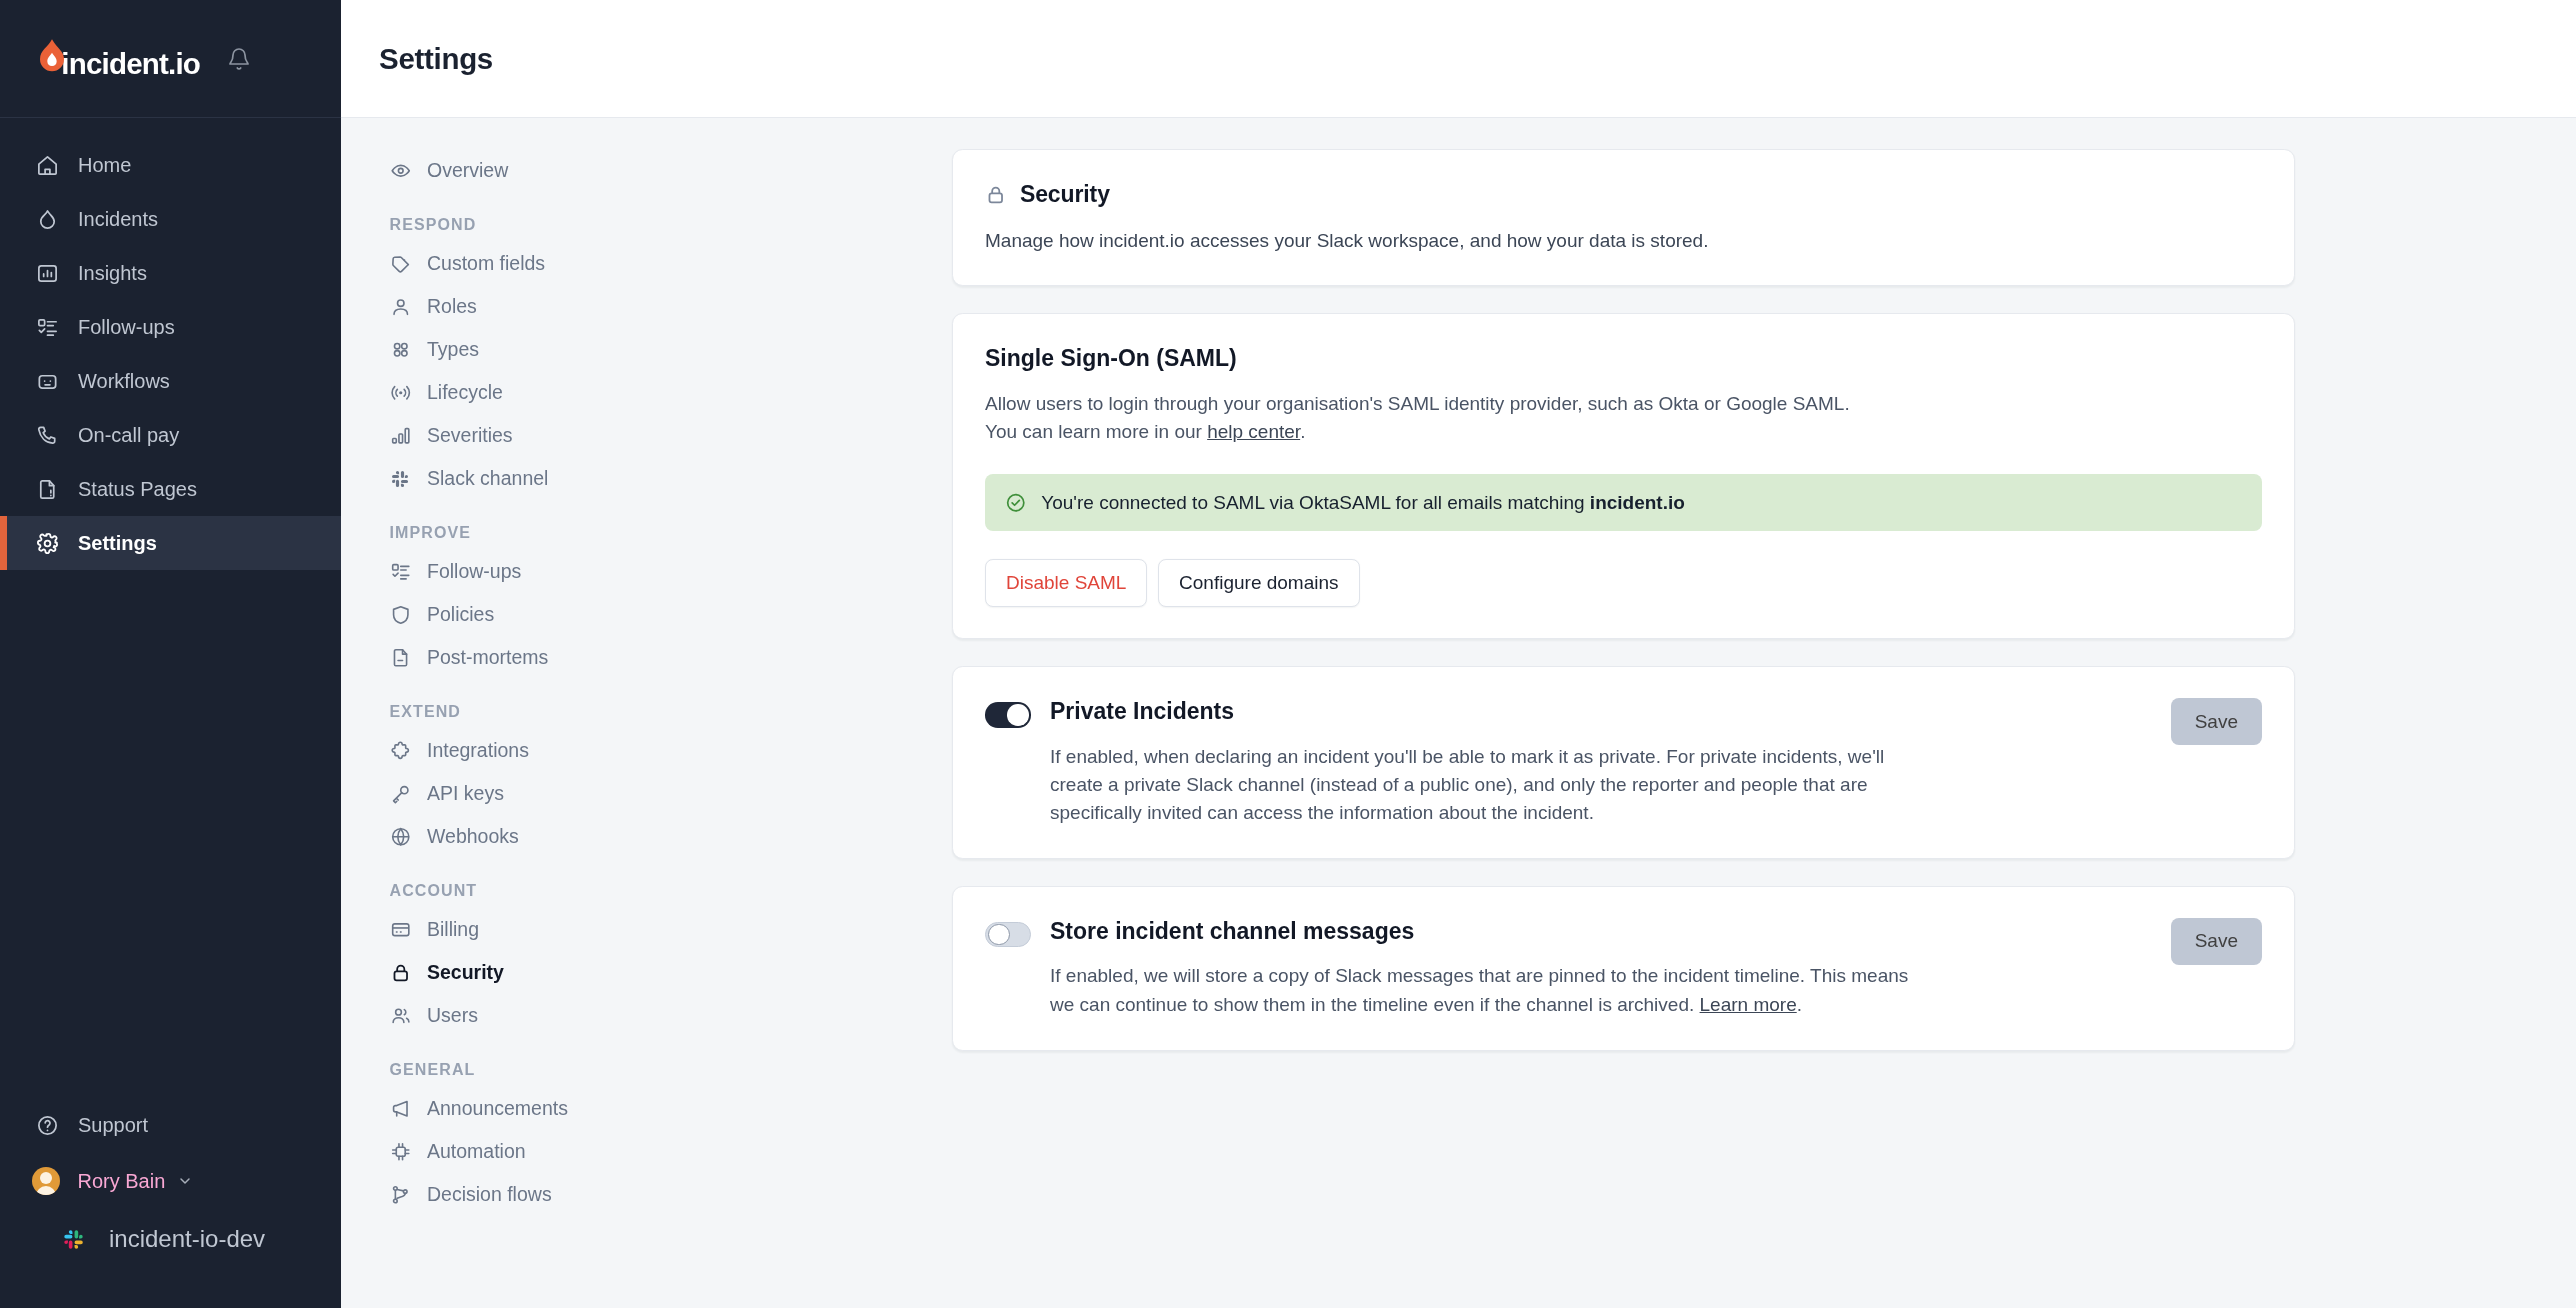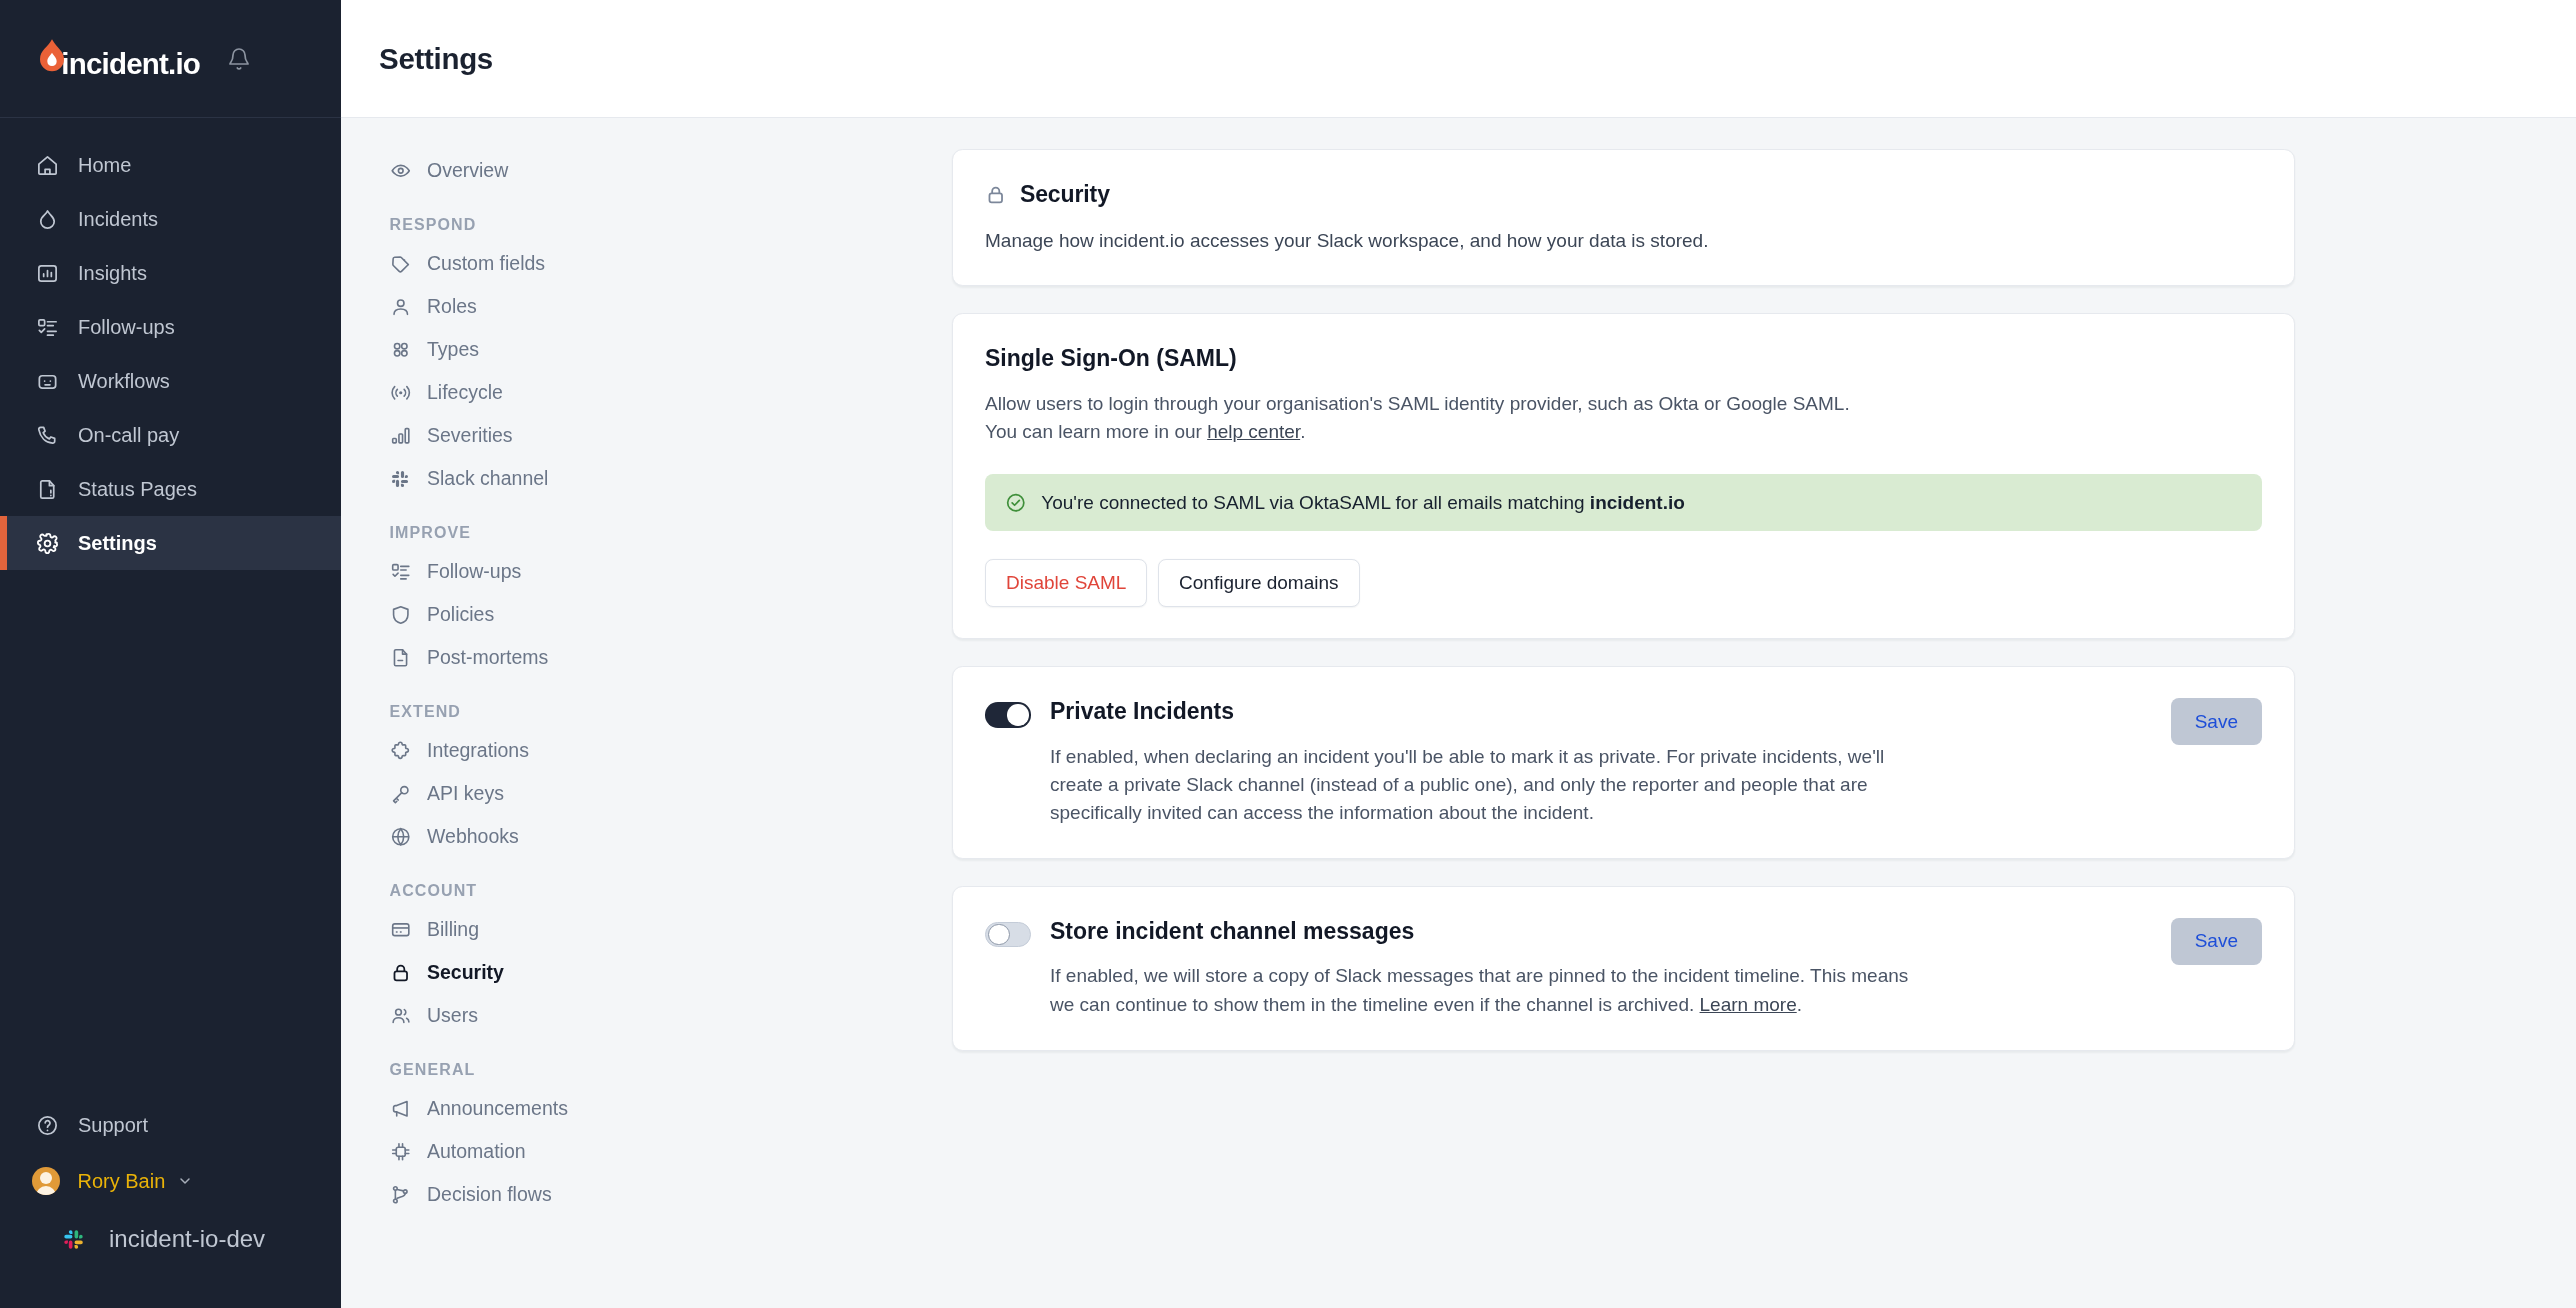--- a/index.html
+++ b/index.html
@@ -41,21 +41,21 @@
   .nav-item .ic { width: 23px; height: 23px; display: flex; align-items: center; justify-content: center; flex: 0 0 23px; }
   .nav-item.active { background: #2b3344; color: #ffffff; font-weight: 700; }
   .nav-item.active::before {
     content: ""; position: absolute; left: 0; top: 0; bottom: 0;
     width: 6.7px; background: #e2643c;
   }
   .nav-spacer { flex: 1 1 auto; }
   .nav-bottom { padding-bottom: 40px; }
   .user-row {
     display: flex; align-items: center; gap: 17.5px;
-    height: 58px; padding-left: 32px; color: #eab308; font-size: 20px; cursor: pointer;
+    height: 58px; padding-left: 32px; color: #f9a8d4; font-size: 20px; cursor: pointer;
   }
   .avatar {
     width: 28px; height: 28px; border-radius: 50%;
     background: #e09a38; position: relative; overflow: hidden; flex: 0 0 28px;
   }
   .avatar::before { content:""; position:absolute; left:8px; top:5.4px; width:12px; height:12px; border-radius:50%; background:#fdf3e3; }
   .avatar::after  { content:""; position:absolute; left:4px; top:19px; width:20px; height:14.8px; border-radius:10px 10px 0 0; background:#fdf3e3; }
   .chev { font-size: 14.8px; opacity: .85; margin-left: -5.4px; }
   .ws-row {
     display: flex; align-items: center; gap: 24px;
@@ -124,21 +124,21 @@
     width: 46px; height: 25.5px; border-radius: 12.8px; flex: 0 0 46px;
     position: relative; margin-top: 4px; cursor: pointer;
   }
   .switch.on { background: #1f2738; }
   .switch.on .knob { left: 22px; background:#ffffff; }
   .switch.off { background: #d7dde6; border: 1.3px solid #c4ccd8; }
   .switch.off .knob { left: 2px; background:#ffffff; border:1.3px solid #8e98a8; }
   .knob { position:absolute; top: 2px; width: 21.5px; height: 21.5px; border-radius: 50%; }
   .switch.off .knob { top: 0.7px; }
   .save-btn {
-    background: #bfc7d4; color: #1d4ed8; border: none; border-radius: 8px;
+    background: #bfc7d4; color: #404040; border: none; border-radius: 8px;
     height: 47px; padding: 0 24px; font-size: 19px; cursor: pointer;
     font-family: inherit; margin-left: 27px; flex: 0 0 auto;
   }
   svg { display: block; }
 </style>
 </head>
 <body>
 
 <div class="app">
 

